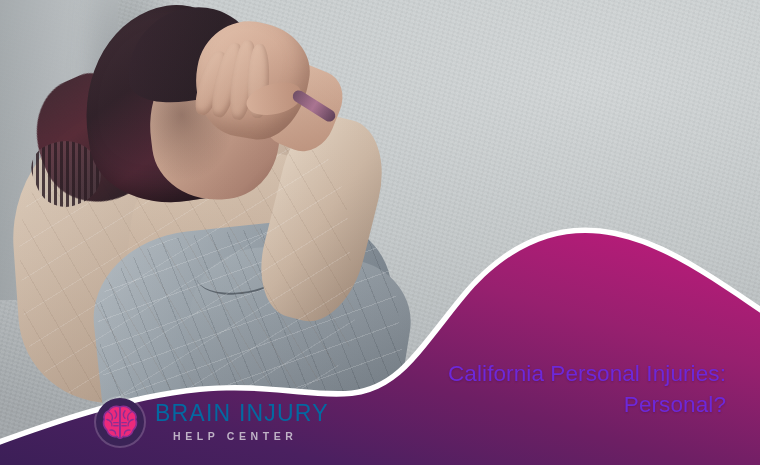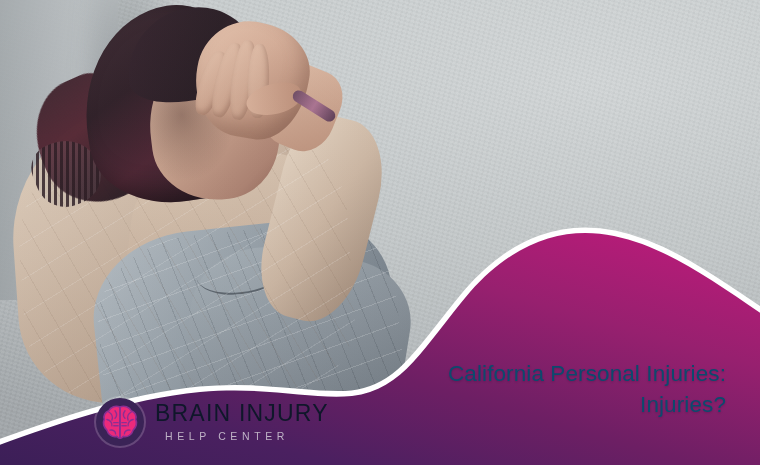--- a/index.html
+++ b/index.html
@@ -175,21 +175,21 @@
 
   
   .wave-layer{position:absolute;left:0;top:0;width:760px;height:465px;}
 
   
   .headline{
     position:absolute;
     right:34px; top:358px;
     width:360px;
     text-align:right;
-    color:#0c4a6e;
+    color:#6d28d9;
     font-size:22.5px;
     line-height:31px;
     font-weight:400;
     letter-spacing:.1px;
     text-shadow:0 1px 2px rgba(60,6,40,.25);
   }
   .headline .ln{display:block;white-space:nowrap;}
 
   
   .logo{
@@ -198,33 +198,33 @@
   }
   .logo-mark{
     width:48px;height:48px;flex:0 0 48px;
     border-radius:50%;
     background:#3a2356;
     display:flex;align-items:center;justify-content:center;
     box-shadow:0 0 0 2px rgba(255,255,255,.18);
   }
   .logo-text{display:flex;flex-direction:column;line-height:1;}
   .logo-title{
-    color:#0f172a;
+    color:#0369a1;
     font-size:23px;
     font-weight:400;
     letter-spacing:1.2px;
     white-space:nowrap;
   }
   .logo-sub{
     color:#bfb2c6;
     font-size:10.5px;
-    font-weight:400;
+    font-weight:700;
     letter-spacing:4.6px;
     margin-top:6px;
-    margin-left:2px;
+    margin-left:10px;
     white-space:nowrap;
     padding-left:8px;
   }
 </style>
 </head>
 <body>
 
 <div class="banner">
 
   <div class="photo">
@@ -285,21 +285,21 @@
              C 40,430 120,400 200,392
              C 268,386 312,400 352,396
              C 404,390 424,346 470,292
              C 516,240 566,226 614,236
              C 672,248 722,288 780,326
              L 780,465 Z" fill="url(#waveGrad)"></path>
   </svg>
 
   <div class="headline">
     <span class="ln">California Personal Injuries:</span>
-    <span class="ln">Injuries?</span>
+    <span class="ln">Personal?</span>
   </div>
 
   <div class="logo">
     <div class="logo-mark">
       <svg width="40" height="40" viewBox="0 0 64 64">
         <g stroke="#8b2f93" stroke-width="2.6" stroke-linecap="round" stroke-linejoin="round" fill="#ec2a7b">
           <path d="M32 8
                    C25 5 17 8 14 14
                    C8 16 5 22 7 28
                    C4 33 6 41 11 45

